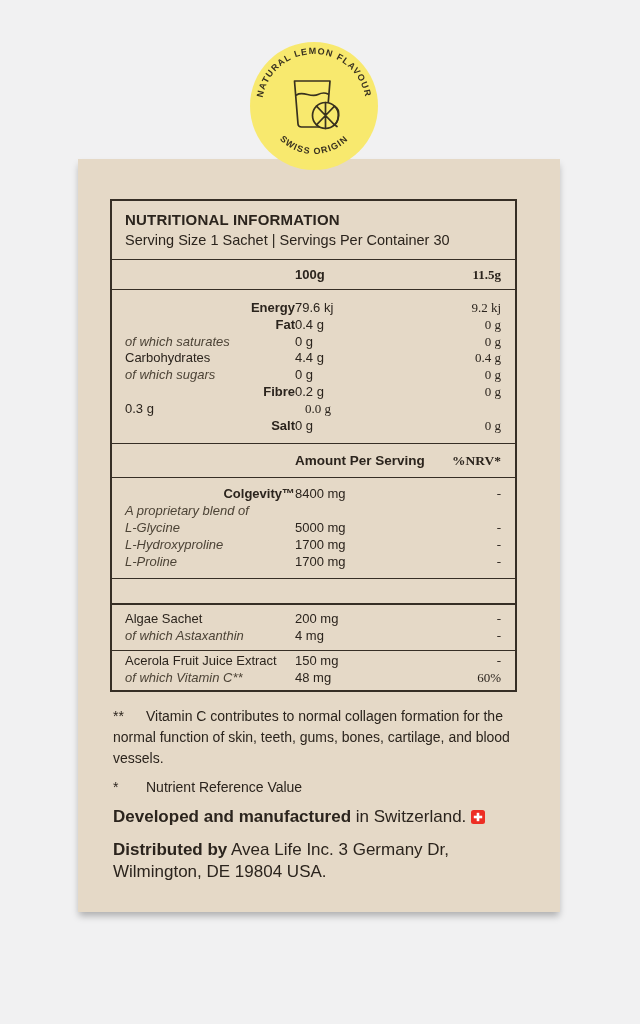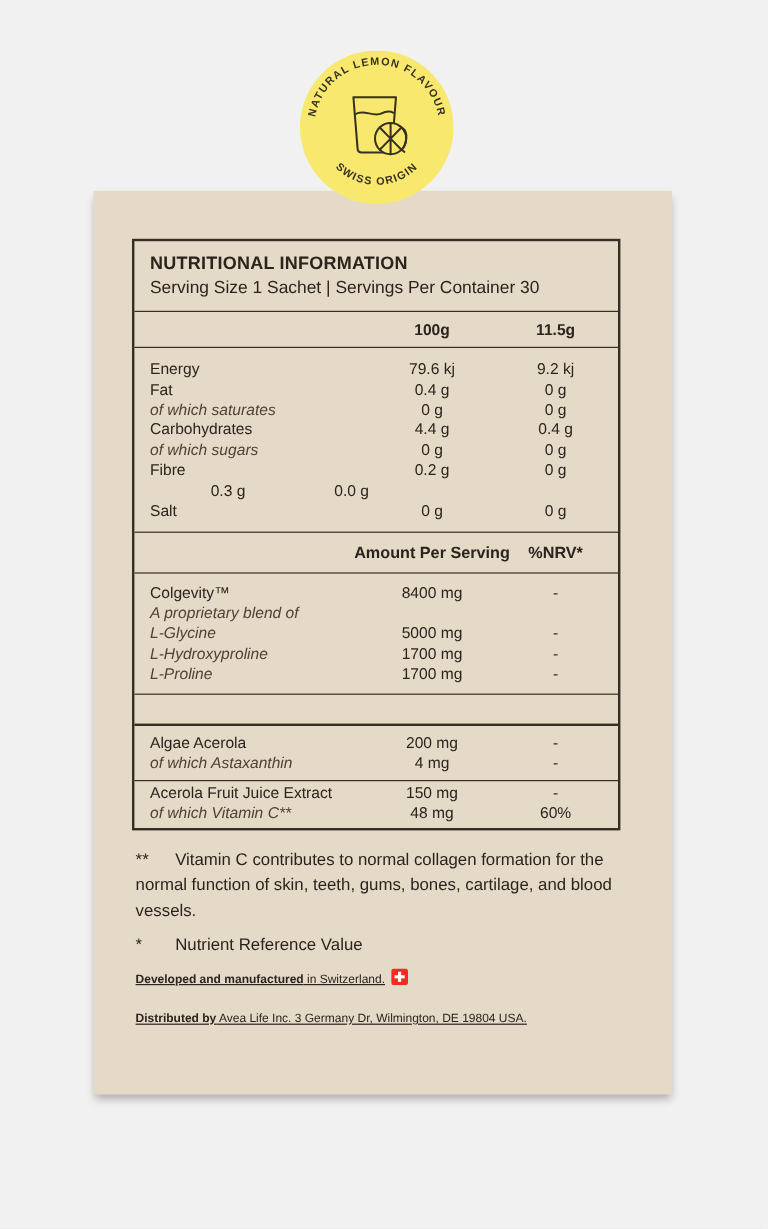--- a/index.html
+++ b/index.html
@@ -19,38 +19,38 @@
   .ntable{
     margin:40px 0 0 32px;width:407px;box-sizing:border-box;
     border:2px solid #362e25;
     font-size:13px;
   }
   .t-head{padding:9px 13px 8px;border-bottom:1.5px solid #362e25;}
   .t-title{font-weight:bold;font-size:15px;letter-spacing:.2px;line-height:20px;}
   .t-serving{font-size:14.5px;line-height:21px;}
   .row{display:flex;align-items:baseline;padding:0 14px 0 13px;line-height:16.8px;}
   .lbl{flex:1;}
-  .c1{width:130px;text-align:center;}
-  .c2{width:76px;text-align:center;}
-  .b .lbl{font-weight:normal;}
+  .c1{width:130px;text-align:left;}
+  .c2{width:76px;text-align:right;font-family:Liberation Serif, serif;}
+  .b .lbl{font-weight:bold;text-align:right;}
   .i .lbl{font-style:italic;color:#4c4336;}
   .cols-row{padding-top:5px;padding-bottom:5px;border-bottom:1.5px solid #362e25;
             font-weight:bold;line-height:19px;}
   .sec{padding:10px 0 9px;border-bottom:1.5px solid #362e25;}
   .aps-row{padding-top:7px;padding-bottom:7px;border-bottom:1.5px solid #362e25;
            font-weight:bold;font-size:13.5px;line-height:19px;}
   .sec-blend{padding:8px 0;border-bottom:1.5px solid #362e25;}
   .spacer-row{height:24px;border-bottom:2.2px solid #362e25;}
   .sec-algae{padding:6px 0 5px;border-bottom:1.5px solid #362e25;}
   .sec-acerola{padding:2px 0 3px;}
   
   .notes{margin:14px 34px 0 35px;font-size:14px;line-height:21px;}
   .fnote{margin-bottom:8px;}
   .fmark{display:inline-block;width:33px;}
-  .made,.dist{margin:10px 34px 0 35px;font-size:10px;line-height:21.5px;text-decoration:underline;}
+  .made,.dist{margin:10px 34px 0 35px;font-size:17px;line-height:21.5px;}
   .made{margin-top:6px;}
   .bld{font-weight:bold;}
   .flag{display:inline-block;vertical-align:-2px;margin-left:5px;}
   
   .badge{position:absolute;left:250px;top:42px;width:128px;height:128px;}
   .badge svg{display:block;}
   .arc-text{font-family:"Liberation Sans",sans-serif;font-size:9px;font-weight:600;
             letter-spacing:1.1px;fill:#38311f;}
 </style>
 </head>
@@ -144,21 +144,21 @@
         <span class="lbl">L-Proline</span>
         <span class="c1">1700 mg</span>
         <span class="c2">-</span>
       </div>
     </div>
 
     <div class="spacer-row"></div>
 
     <div class="sec-algae">
       <div class="row">
-        <span class="lbl">Algae Acerola</span>
+        <span class="lbl">Algae Sachet</span>
         <span class="c1">200 mg</span>
         <span class="c2">-</span>
       </div>
       <div class="row i">
         <span class="lbl">of which Astaxanthin</span>
         <span class="c1">4 mg</span>
         <span class="c2">-</span>
       </div>
     </div>
 

